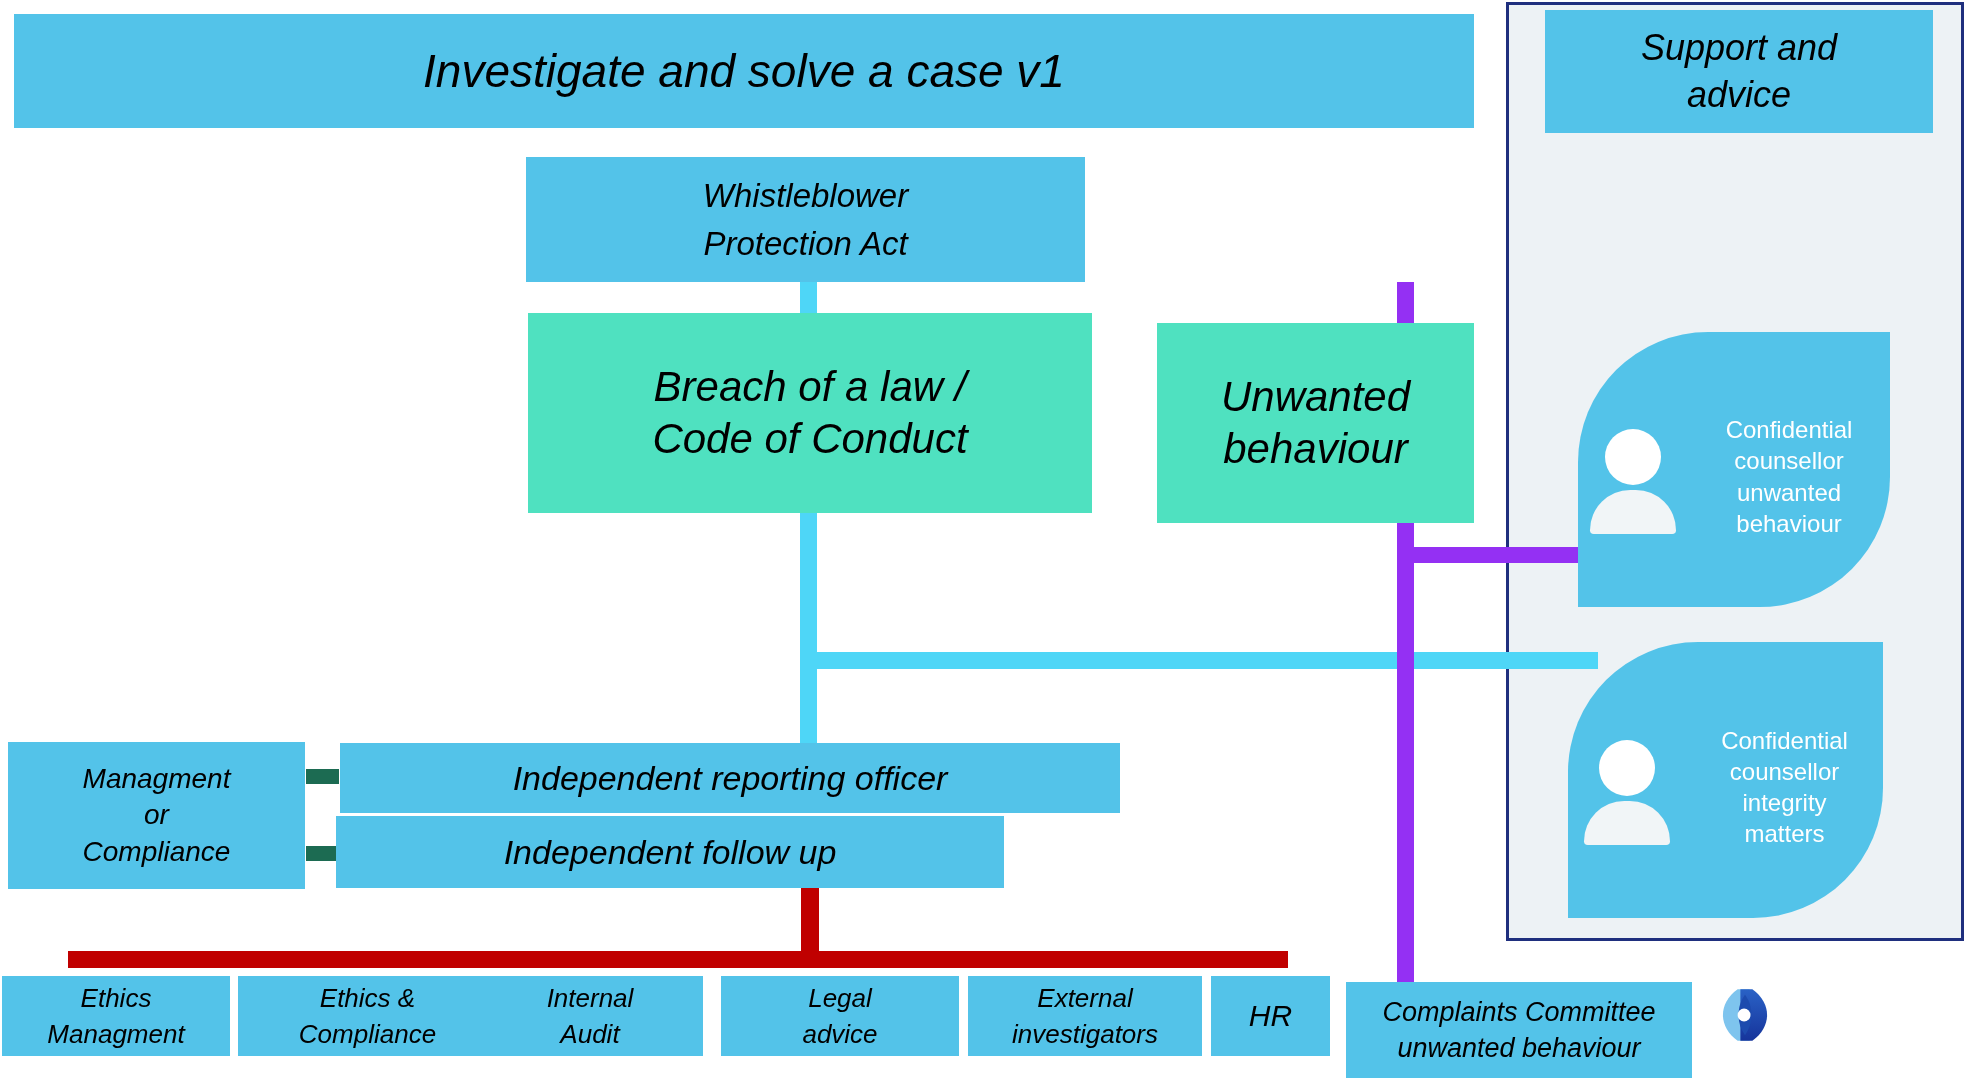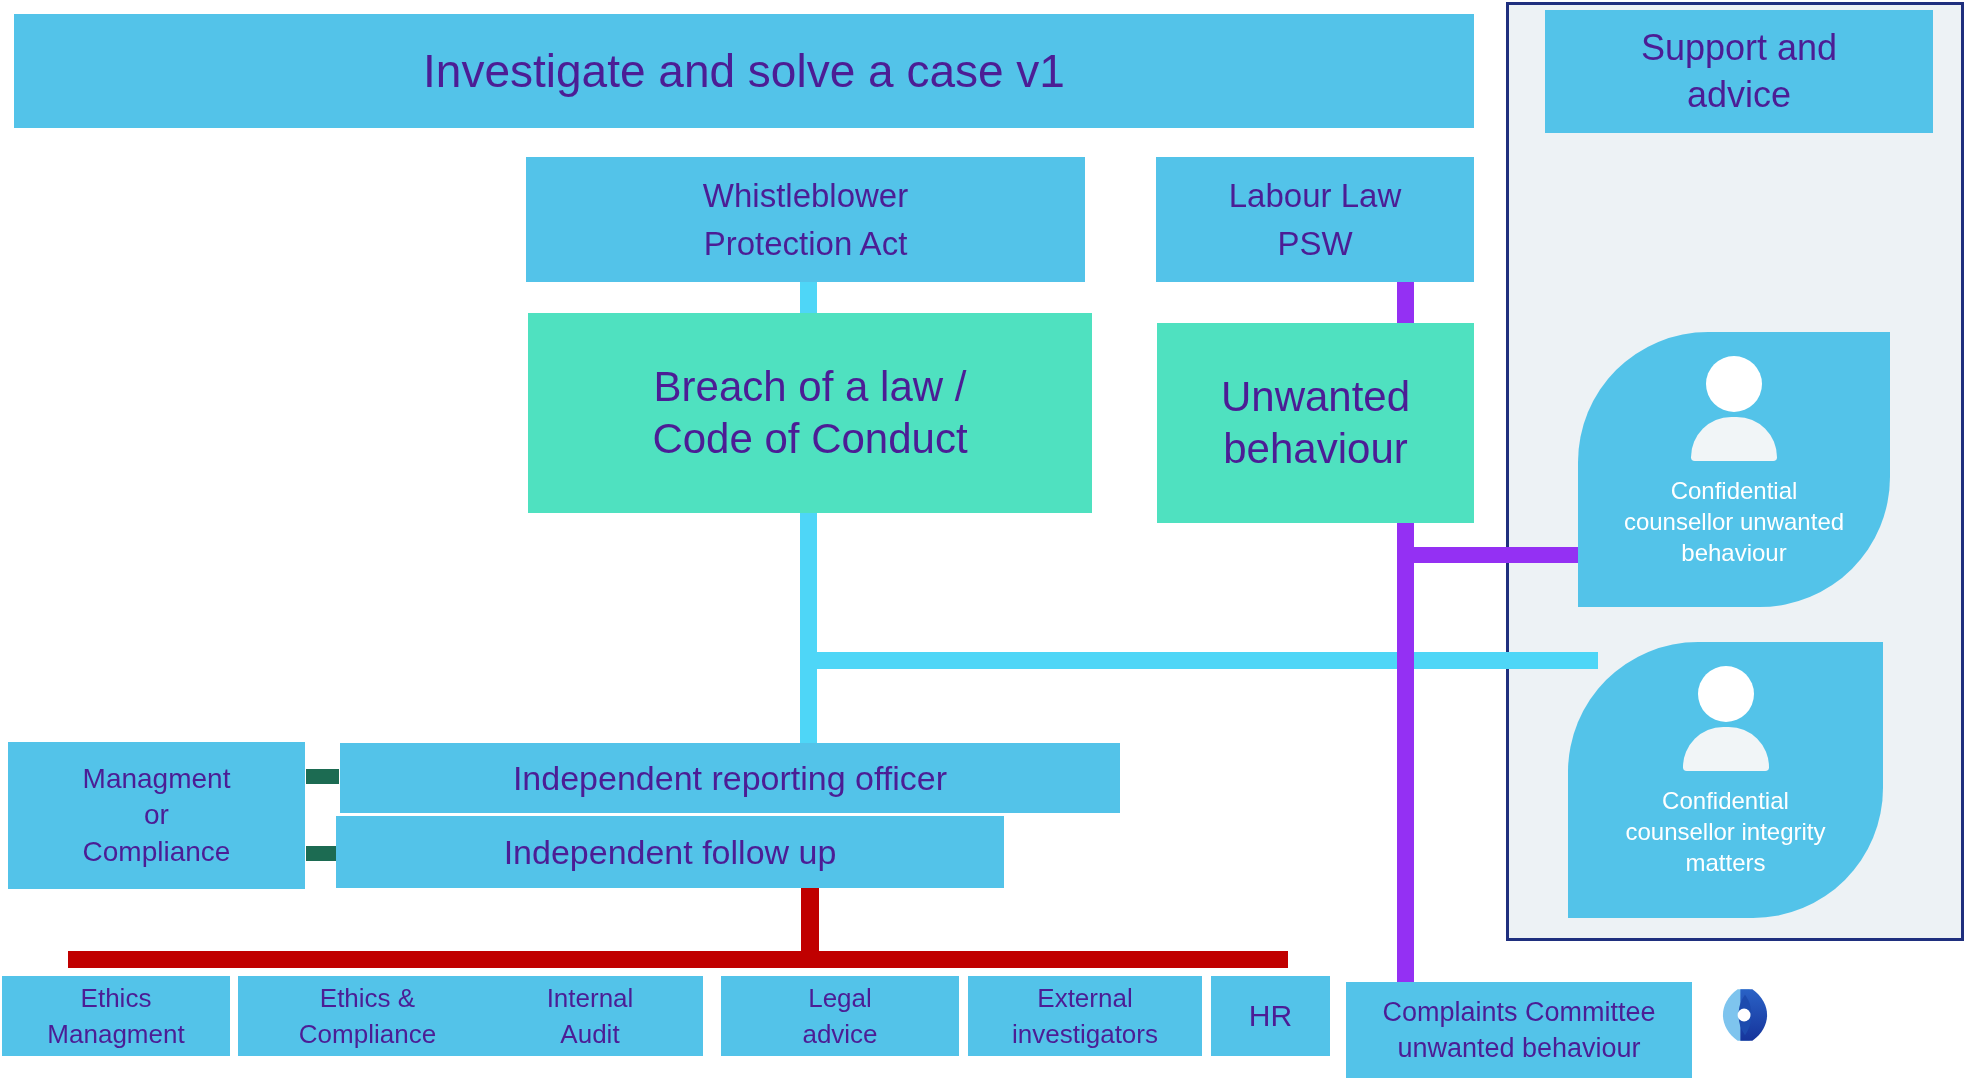--- a/index.html
+++ b/index.html
@@ -2,38 +2,39 @@
 <html><head>
 <meta charset="utf-8">
 <style>
   html,body{margin:0;padding:0;background:#ffffff;}
   #stage{
     position:relative;width:1971px;height:1090px;background:#ffffff;
     font-family:"Liberation Sans", sans-serif;overflow:hidden;
   }
   .abs{position:absolute;}
   .box{
-    position:absolute;background:#53C3E9;color:#4c1d95;
+    position:absolute;background:#53C3E9;color:#000000;
     display:flex;align-items:center;justify-content:center;text-align:center;
     white-space:pre-line;
+    font-style:italic;
   }
   .green{background:#4FE1C0;}
   .line{position:absolute;}
   .cyan{background:#4ED6F7;}
   .purple{background:#9430F3;}
   .redline{background:#C00000;}
   .dgreen{background:#1C6B52;}
   .panel{
     position:absolute;left:1506px;top:2px;width:458px;height:939px;
     background:#EDF2F5;border:3px solid #1F2F7E;box-sizing:border-box;
   }
   .leaf{
     position:absolute;background:#53C3E9;color:#ffffff;
     border-radius:130px 0 130px 0;
-    display:flex;flex-direction:column;align-items:center;
+    display:flex;flex-direction:row;align-items:center;
     text-align:center;white-space:pre-line;
   }
   .leaf .label{font-size:24px;line-height:1.3;margin-top:14px;}
   .person{width:120px;display:flex;flex-direction:column;align-items:center;margin-top:24px;}
   .person .head{width:56px;height:56px;border-radius:50%;background:#ffffff;}
   .person .torso{width:86px;height:44px;background:#F1F5F7;border-radius:42px 42px 4px 4px;margin-top:5px;}
   .logo-text div{color:#221F1F;transform-origin:left center;}
   .lt1{font-size:25px;font-weight:600;letter-spacing:0px;transform:scaleX(0.86);}
   .lt2{font-size:32px;font-weight:800;transform:scaleX(0.88);margin-top:1px;}
 </style>
@@ -50,22 +51,20 @@
   <div class="line purple" style="left:1397px;top:282px;width:17px;height:702px;"></div>
   <div class="line redline" style="left:801px;top:886px;width:18px;height:66px;"></div>
   <div class="line redline" style="left:68px;top:951px;width:1220px;height:17px;"></div>
   <div class="line dgreen" style="left:306px;top:769px;width:33px;height:15px;"></div>
   <div class="line dgreen" style="left:306px;top:846px;width:33px;height:15px;"></div>
 
   <div class="box" style="left:14px;top:14px;width:1460px;height:114px;font-size:46px;">Investigate and solve a case v1</div>
 
   <div class="box" style="left:526px;top:157px;width:559px;height:125px;font-size:33px;line-height:1.45;">Whistleblower
 Protection Act</div>
-  <div class="box" style="left:1156px;top:157px;width:318px;height:125px;font-size:33px;line-height:1.45;">Labour Law
-PSW</div>
 
   <div class="box green" style="left:528px;top:313px;width:564px;height:200px;font-size:42px;line-height:1.25;">Breach of a law /
 Code of Conduct</div>
   <div class="box green" style="left:1157px;top:323px;width:317px;height:200px;font-size:42px;line-height:1.25;">Unwanted
 behaviour</div>
 
   <div class="box" style="left:8px;top:742px;width:297px;height:147px;font-size:28px;line-height:1.3;">Managment
 or
 Compliance</div>
   <div class="box" style="left:340px;top:743px;width:780px;height:70px;font-size:34px;">Independent reporting officer</div>

